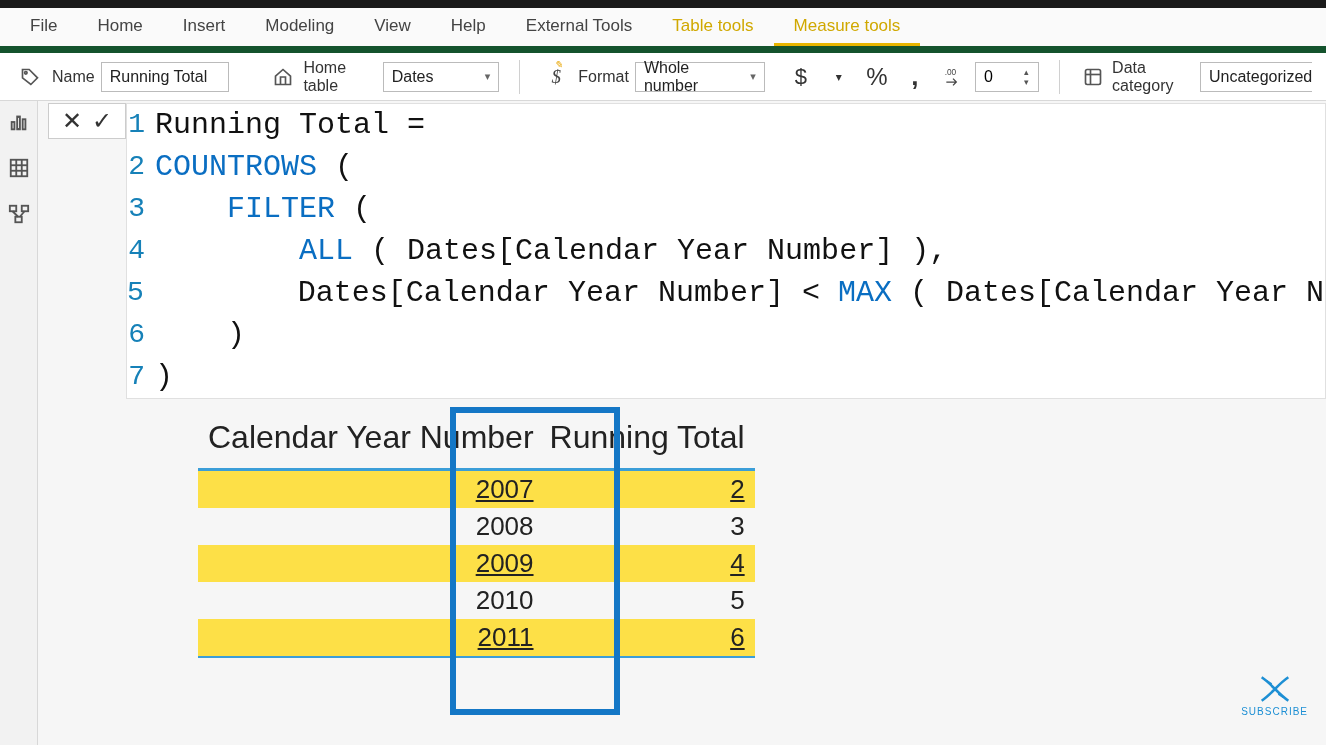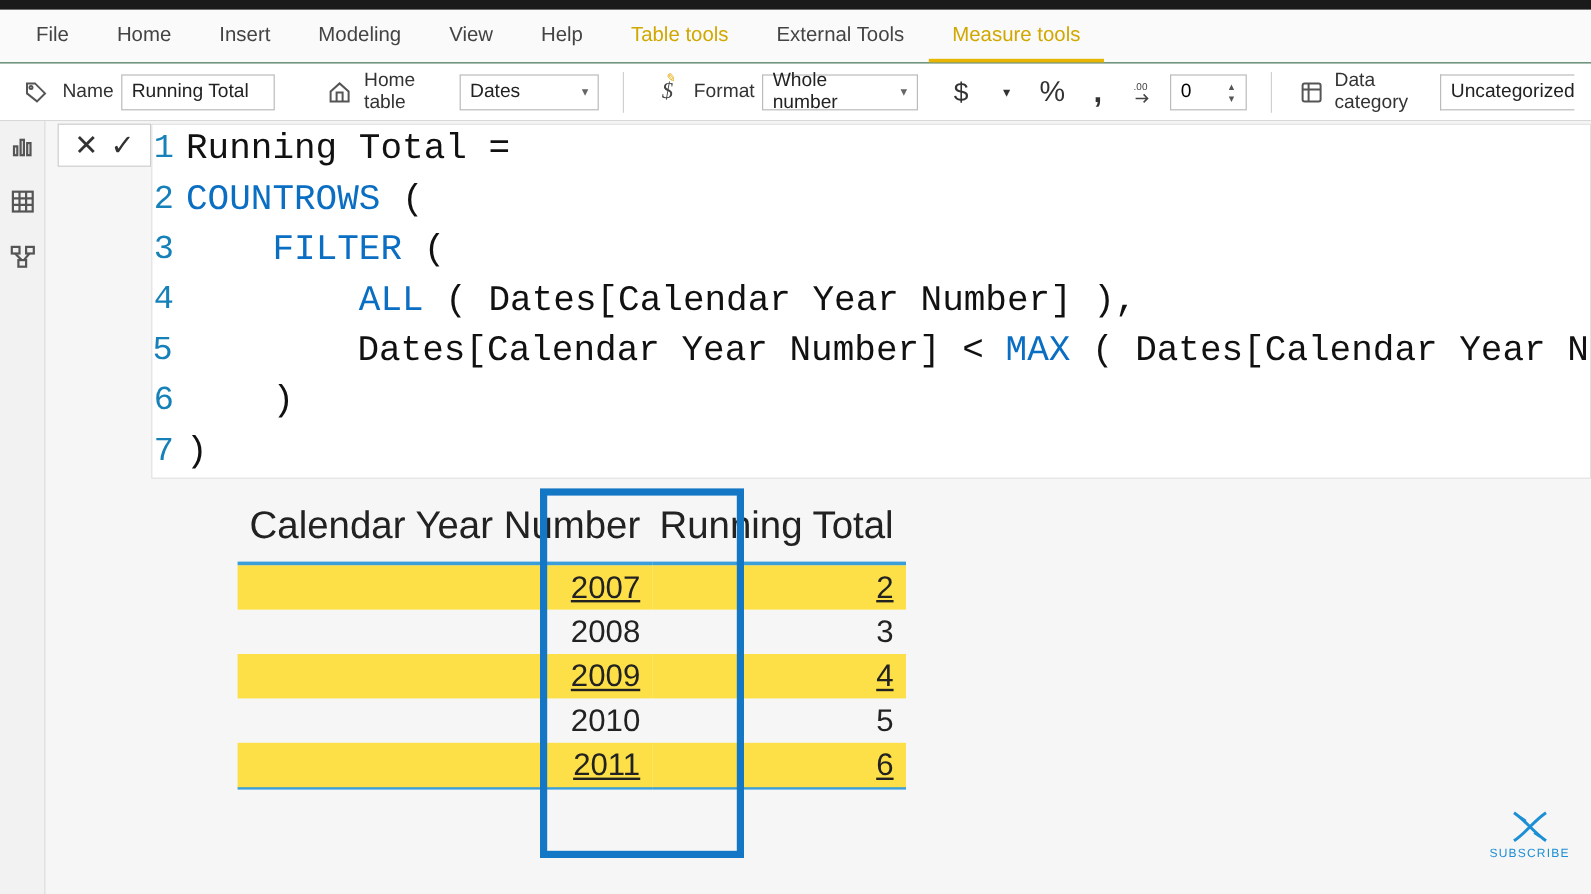--- a/index.html
+++ b/index.html
@@ -15,21 +15,21 @@
   .titlebar {
     height: 8px;
     background: #1a1a1a;
     width: 100%;
     position: relative;
   }
   
   .ribbon-tabs {
     height: 45px;
     background: #fafafa;
-    border-bottom: 1px solid #14532d;
+    border-bottom: 7px solid #14532d;
     display: flex;
     align-items: center;
     padding-left: 10px;
   }
   .ribbon-tab {
     padding: 0 20px;
     height: 100%;
     display: flex;
     align-items: center;
     font-size: 17px;
@@ -222,22 +222,22 @@
 
 <div class="titlebar"></div>
 
 <div class="ribbon-tabs">
   <div class="ribbon-tab">File</div>
   <div class="ribbon-tab">Home</div>
   <div class="ribbon-tab">Insert</div>
   <div class="ribbon-tab">Modeling</div>
   <div class="ribbon-tab">View</div>
   <div class="ribbon-tab">Help</div>
+  <div class="ribbon-tab">External Tools</div>
   <div class="ribbon-tab active-table">Table tools</div>
-  <div class="ribbon-tab">External Tools</div>
   <div class="ribbon-tab active">Measure tools</div>
 </div>
 
 <div class="ribbon-bar">
   <div class="ribbon-group">
     <span class="icon-btn">
       <svg viewBox="0 0 24 24" fill="none" stroke="#555" stroke-width="2">
           <path d="M3 3h8l10 10-8 8L3 13V3z"></path>
           <circle cx="7" cy="7" r="1.5"></circle>
         </svg>

